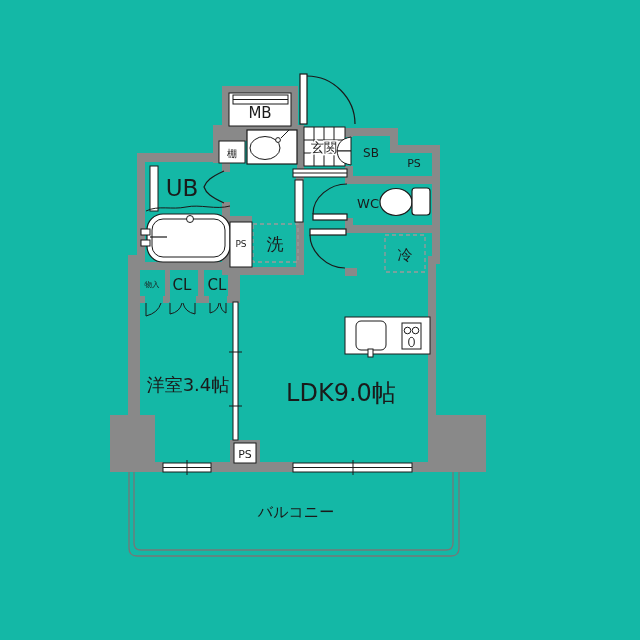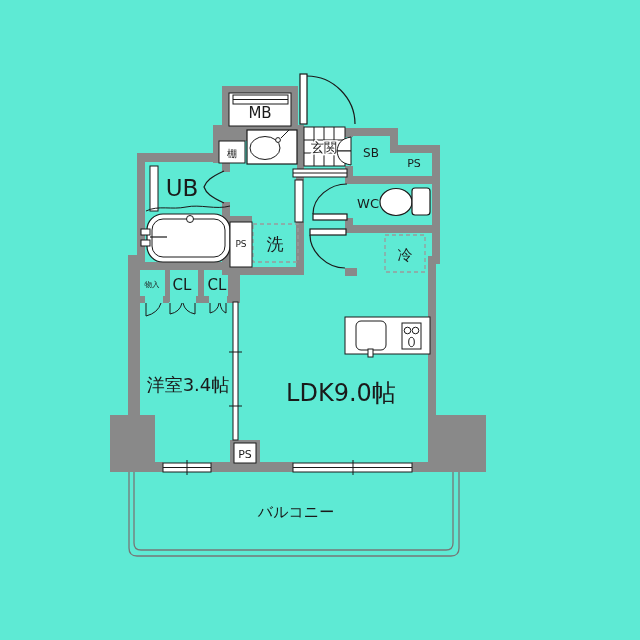--- a/index.html
+++ b/index.html
@@ -3,21 +3,21 @@
 <meta charset="utf-8">
 <style>
   :root{
     --wall:#898989;
     --line:#1a1a1a;
     --dash:#9a9a9a;
     --thin:#777777;
   }
   html,body{margin:0;padding:0;background:#ffffff;}
   body{width:640px;height:640px;overflow:hidden;font-family:"DejaVu Sans",sans-serif;}
-  .plan-wrap{width:640px;height:640px;background:#5eead4;}
+  .plan-wrap{width:640px;height:640px;background:#14b8a6;}
   svg{display:block;}
   .wall{fill:var(--wall);stroke:none;}
   .fx{fill:#ffffff;stroke:var(--line);stroke-width:1.2;}
   .fxthin{fill:#ffffff;stroke:var(--line);stroke-width:1;}
   .ln{fill:none;stroke:var(--line);stroke-width:1.2;}
   .lnthin{fill:none;stroke:var(--line);stroke-width:1;}
   .dashbox{fill:none;stroke:var(--dash);stroke-width:1.3;stroke-dasharray:4 3;}
   .balc{fill:none;stroke:var(--thin);stroke-width:1.3;}
   .lbl{fill:var(--line);text-anchor:middle;font-family:"DejaVu Sans",sans-serif;}
   .halo{paint-order:stroke;stroke:#ffffff;stroke-width:3px;}

